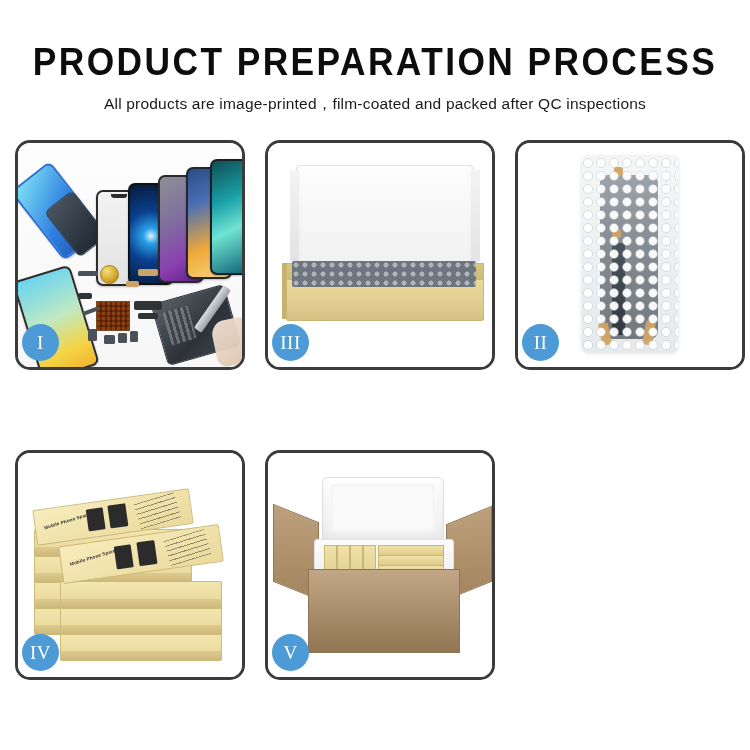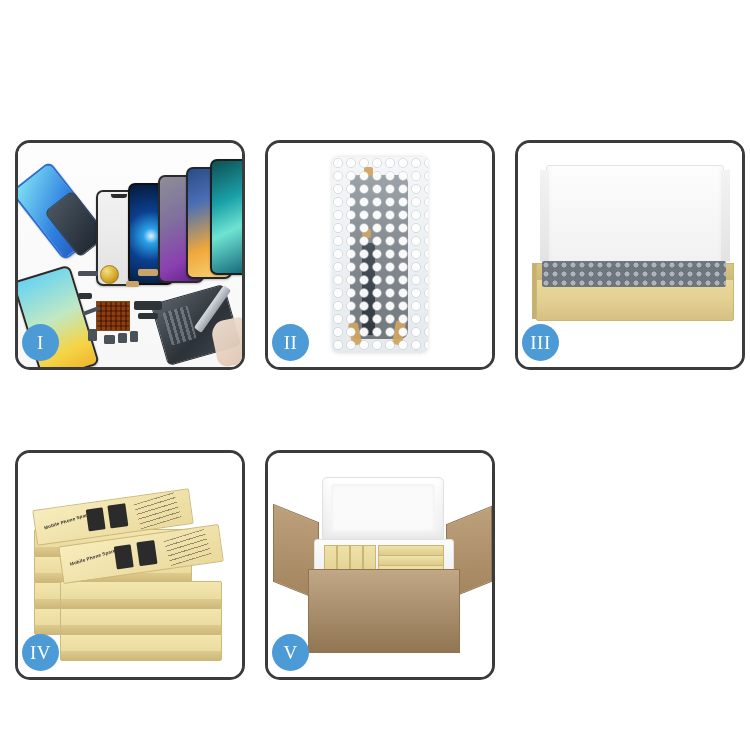--- a/index.html
+++ b/index.html
@@ -163,20 +163,24 @@
       clip-path:polygon(0% 28%,100% 0%,100% 72%,0% 100%);}
   .c6seam{position:absolute;left:60px;top:38px;width:4px;height:56px;
       background:rgba(120,98,68,.55);transform:skewX(-26deg);}
   .c6tape{position:absolute;background:#b08f62;opacity:.85;border-radius:1px;}
 </style>
 </head>
 <body>
 
 <div class="page">
 
+  <div class="header">
+    <div class="title">PRODUCT PREPARATION PROCESS</div>
+    <div class="subtitle">All products are image-printed，film-coated and packed after QC inspections</div>
+  </div>
 
   <div class="grid">
 
     <div class="card">
       <div class="photo p1">
         <div class="ph ph1"></div>
         <div class="ph1b"></div>
         <div class="ph ph2">
             <span class="notch"></span>
           </div>
@@ -199,43 +203,43 @@
         <div class="flex-c" style="left:60px;top:150px;width:14px;height:6px;"></div>
         <div class="tan" style="left:120px;top:126px;width:20px;height:7px;"></div>
         <div class="tan" style="left:108px;top:138px;width:13px;height:6px;"></div>
         <div class="driver"></div>
         <div class="hand"></div>
       </div>
       <div class="badge">I</div>
     </div>
 
     <div class="card">
+      <div class="photo p3">
+        <div class="foamlid"></div>
+        <div class="trayend" style="left:14px;"></div>
+        <div class="trayend" style="left:206px;"></div>
+        <div class="boxtray"></div>
+        <div class="greypack"></div>
+      </div>
+      <div class="badge">III</div>
+    </div>
+
+    <div class="card">
       <div class="photo p2">
         <div class="bubblepack">
           <div class="partdark"></div>
           <div class="flexcable"></div>
           <div class="tapebit" style="left:32px;top:10px;width:9px;height:9px;"></div>
           <div class="tapebit" style="left:30px;top:72px;width:9px;height:9px;"></div>
           <div class="tapebit" style="left:18px;top:166px;width:10px;height:22px;transform:rotate(-12deg);"></div>
           <div class="tapebit" style="left:62px;top:164px;width:10px;height:24px;transform:rotate(10deg);"></div>
           <div class="bubbles"></div>
         </div>
       </div>
       <div class="badge">II</div>
-    </div>
-
-    <div class="card">
-      <div class="photo p3">
-        <div class="foamlid"></div>
-        <div class="trayend" style="left:14px;"></div>
-        <div class="trayend" style="left:206px;"></div>
-        <div class="boxtray"></div>
-        <div class="greypack"></div>
-      </div>
-      <div class="badge">III</div>
     </div>
 
     <div class="card">
       <div class="photo p4">
         <div class="stack">
           <div class="sbox" style="left:0px;top:130px;width:156px;height:26px;">
               <span class="side"></span>
             </div>
           <div class="sbox" style="left:0px;top:104px;width:156px;height:26px;">
               <span class="side"></span>

